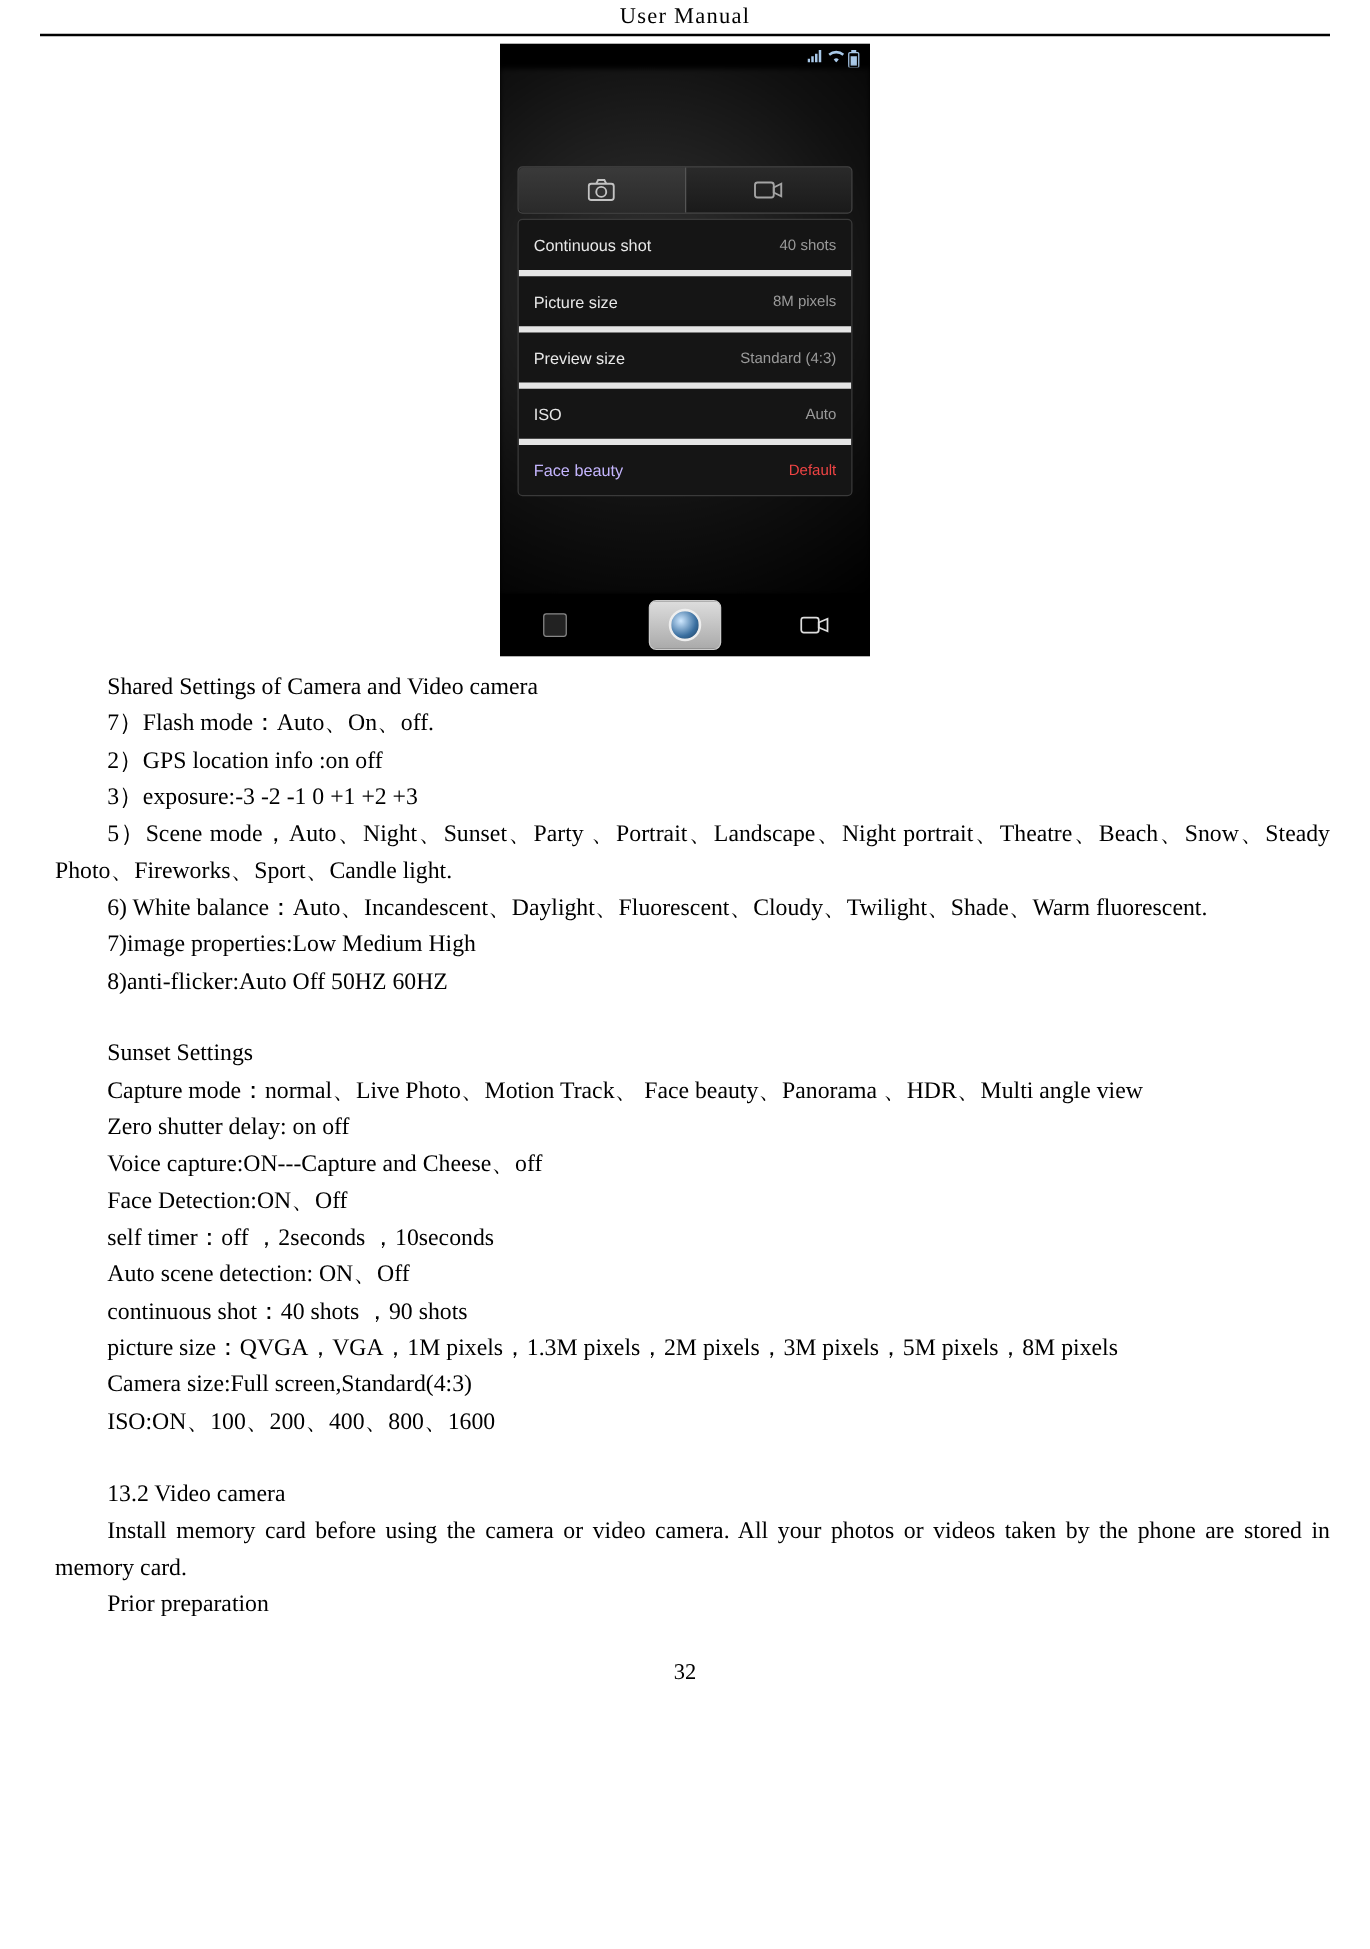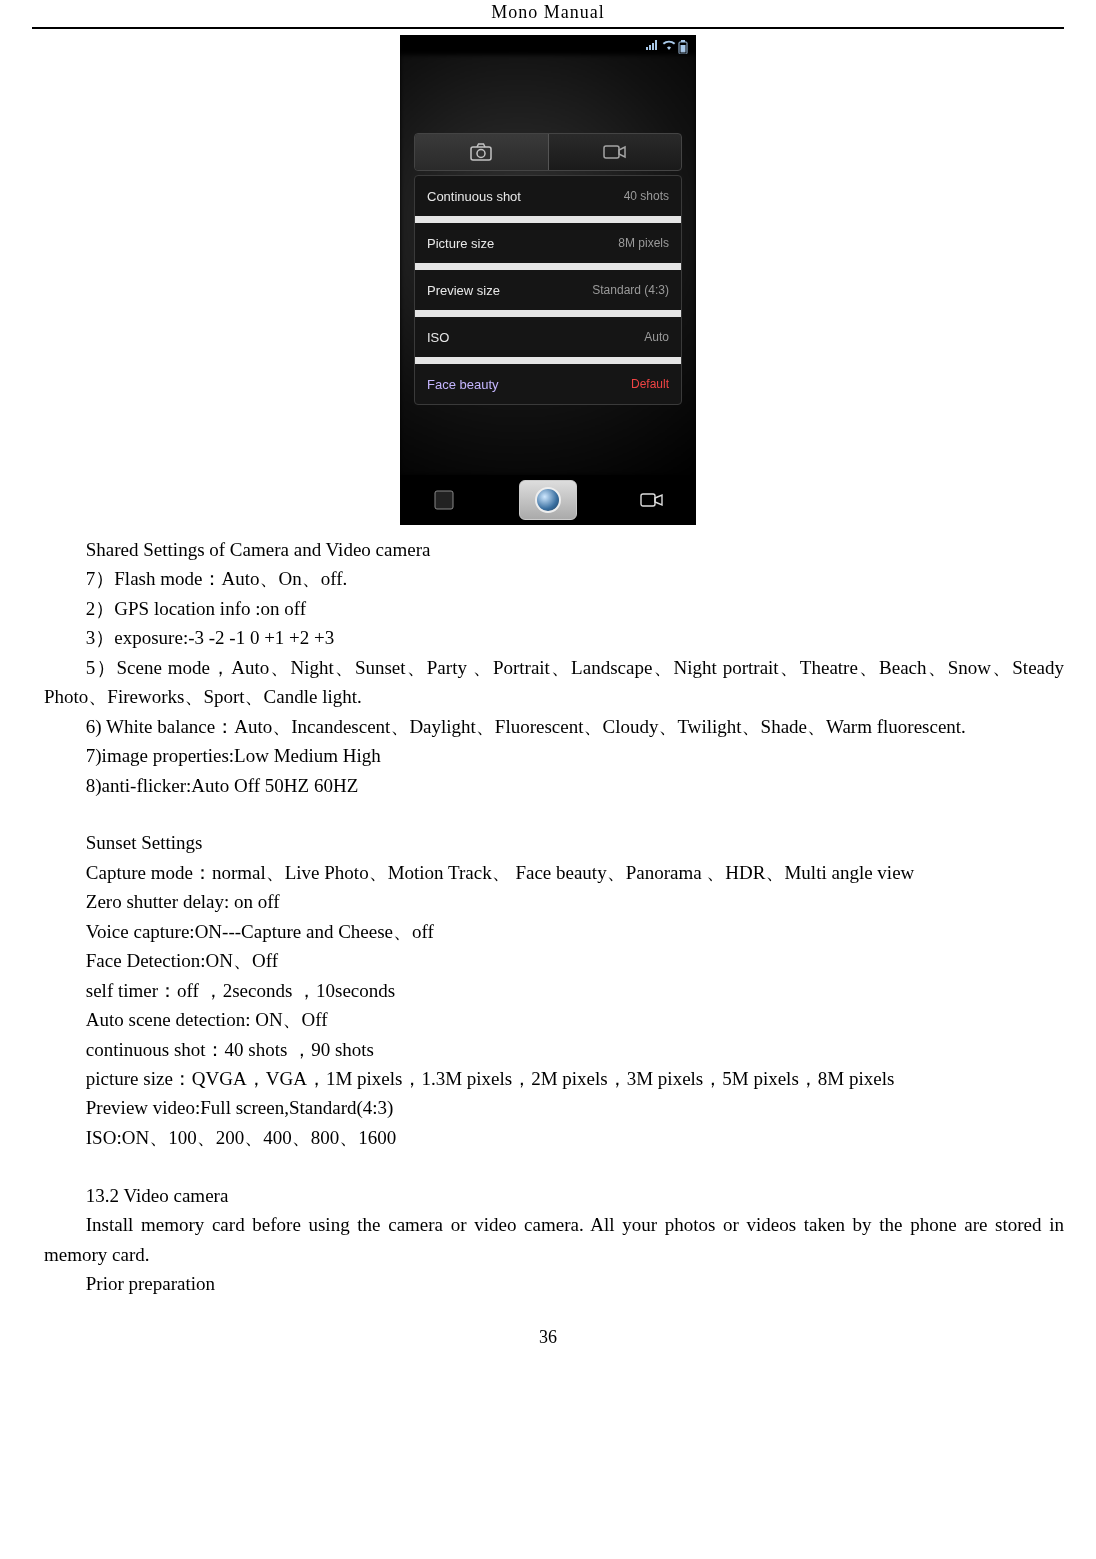--- a/index.html
+++ b/index.html
@@ -94,21 +94,21 @@
     border: 1px solid #3a3a3a;
     border-radius: 4px;
     overflow: hidden;
   }
   .settings-row {
     display: flex;
     justify-content: space-between;
     align-items: center;
     height: 40px;
     padding: 0 12px;
-    border-bottom: 7px solid #e5e5e5;
+    border-bottom: 5px solid #e5e5e5;
     font-size: 13px;
   }
   .settings-row:last-child { border-bottom: none; }
   .settings-row .label { color: #e8e8e8; font-weight: 500; }
   .settings-row .value { color: #9a9a9a; font-size: 12px; }
   .settings-row.dim .label { color: #c4b5fd; }
   .settings-row.dim .value { color: #ef4444; }
   .bottom-bar {
     position: absolute;
     bottom: 0;
@@ -156,21 +156,21 @@
   .page-number {
     text-align: center;
     margin-top: 28px;
     font-size: 18px;
   }
 </style>
 </head>
 <body>
 
 <div class="page">
-  <div class="page-header">Mono    Manual</div>
+  <div class="page-header">User    Manual</div>
 
   <div class="screenshot-wrap">
     <div class="phone">
       <div class="phone-statusbar">
         <span class="status-icon signal">
           <svg width="12" height="10" viewBox="0 0 12 10">
               <path d="M0 10h2V7H0zM3 10h2V5H3zM6 10h2V3H6zM9 10h2V0H9z" fill="#a8c8e8"></path>
             </svg>
         </span>
         <span class="status-icon wifi">
@@ -259,22 +259,22 @@
 
     <p class="section-gap">Sunset Settings</p>
     <p>Capture mode：normal、Live Photo、Motion Track、  Face beauty、Panorama    、HDR、Multi angle view</p>
     <p>Zero shutter delay: on    off</p>
     <p>Voice capture:ON---Capture and Cheese、off</p>
     <p>Face Detection:ON、Off</p>
     <p>self timer：off  ，2seconds  ，10seconds</p>
     <p>Auto scene detection: ON、Off</p>
     <p>continuous shot：40 shots  ，90 shots</p>
     <p>picture size：QVGA，VGA，1M pixels，1.3M pixels，2M pixels，3M pixels，5M pixels，8M pixels</p>
-    <p>Preview video:Full screen,Standard(4:3)</p>
+    <p>Camera size:Full screen,Standard(4:3)</p>
     <p>ISO:ON、100、200、400、800、1600</p>
 
     <p class="section-gap">13.2    Video camera</p>
     <p>Install memory card before using the camera or video camera. All your photos or videos taken by the phone are stored in memory card.</p>
     <p>Prior preparation</p>
   </div>
 
-  <div class="page-number">36</div>
+  <div class="page-number">32</div>
 </div>
 
 </body></html>

